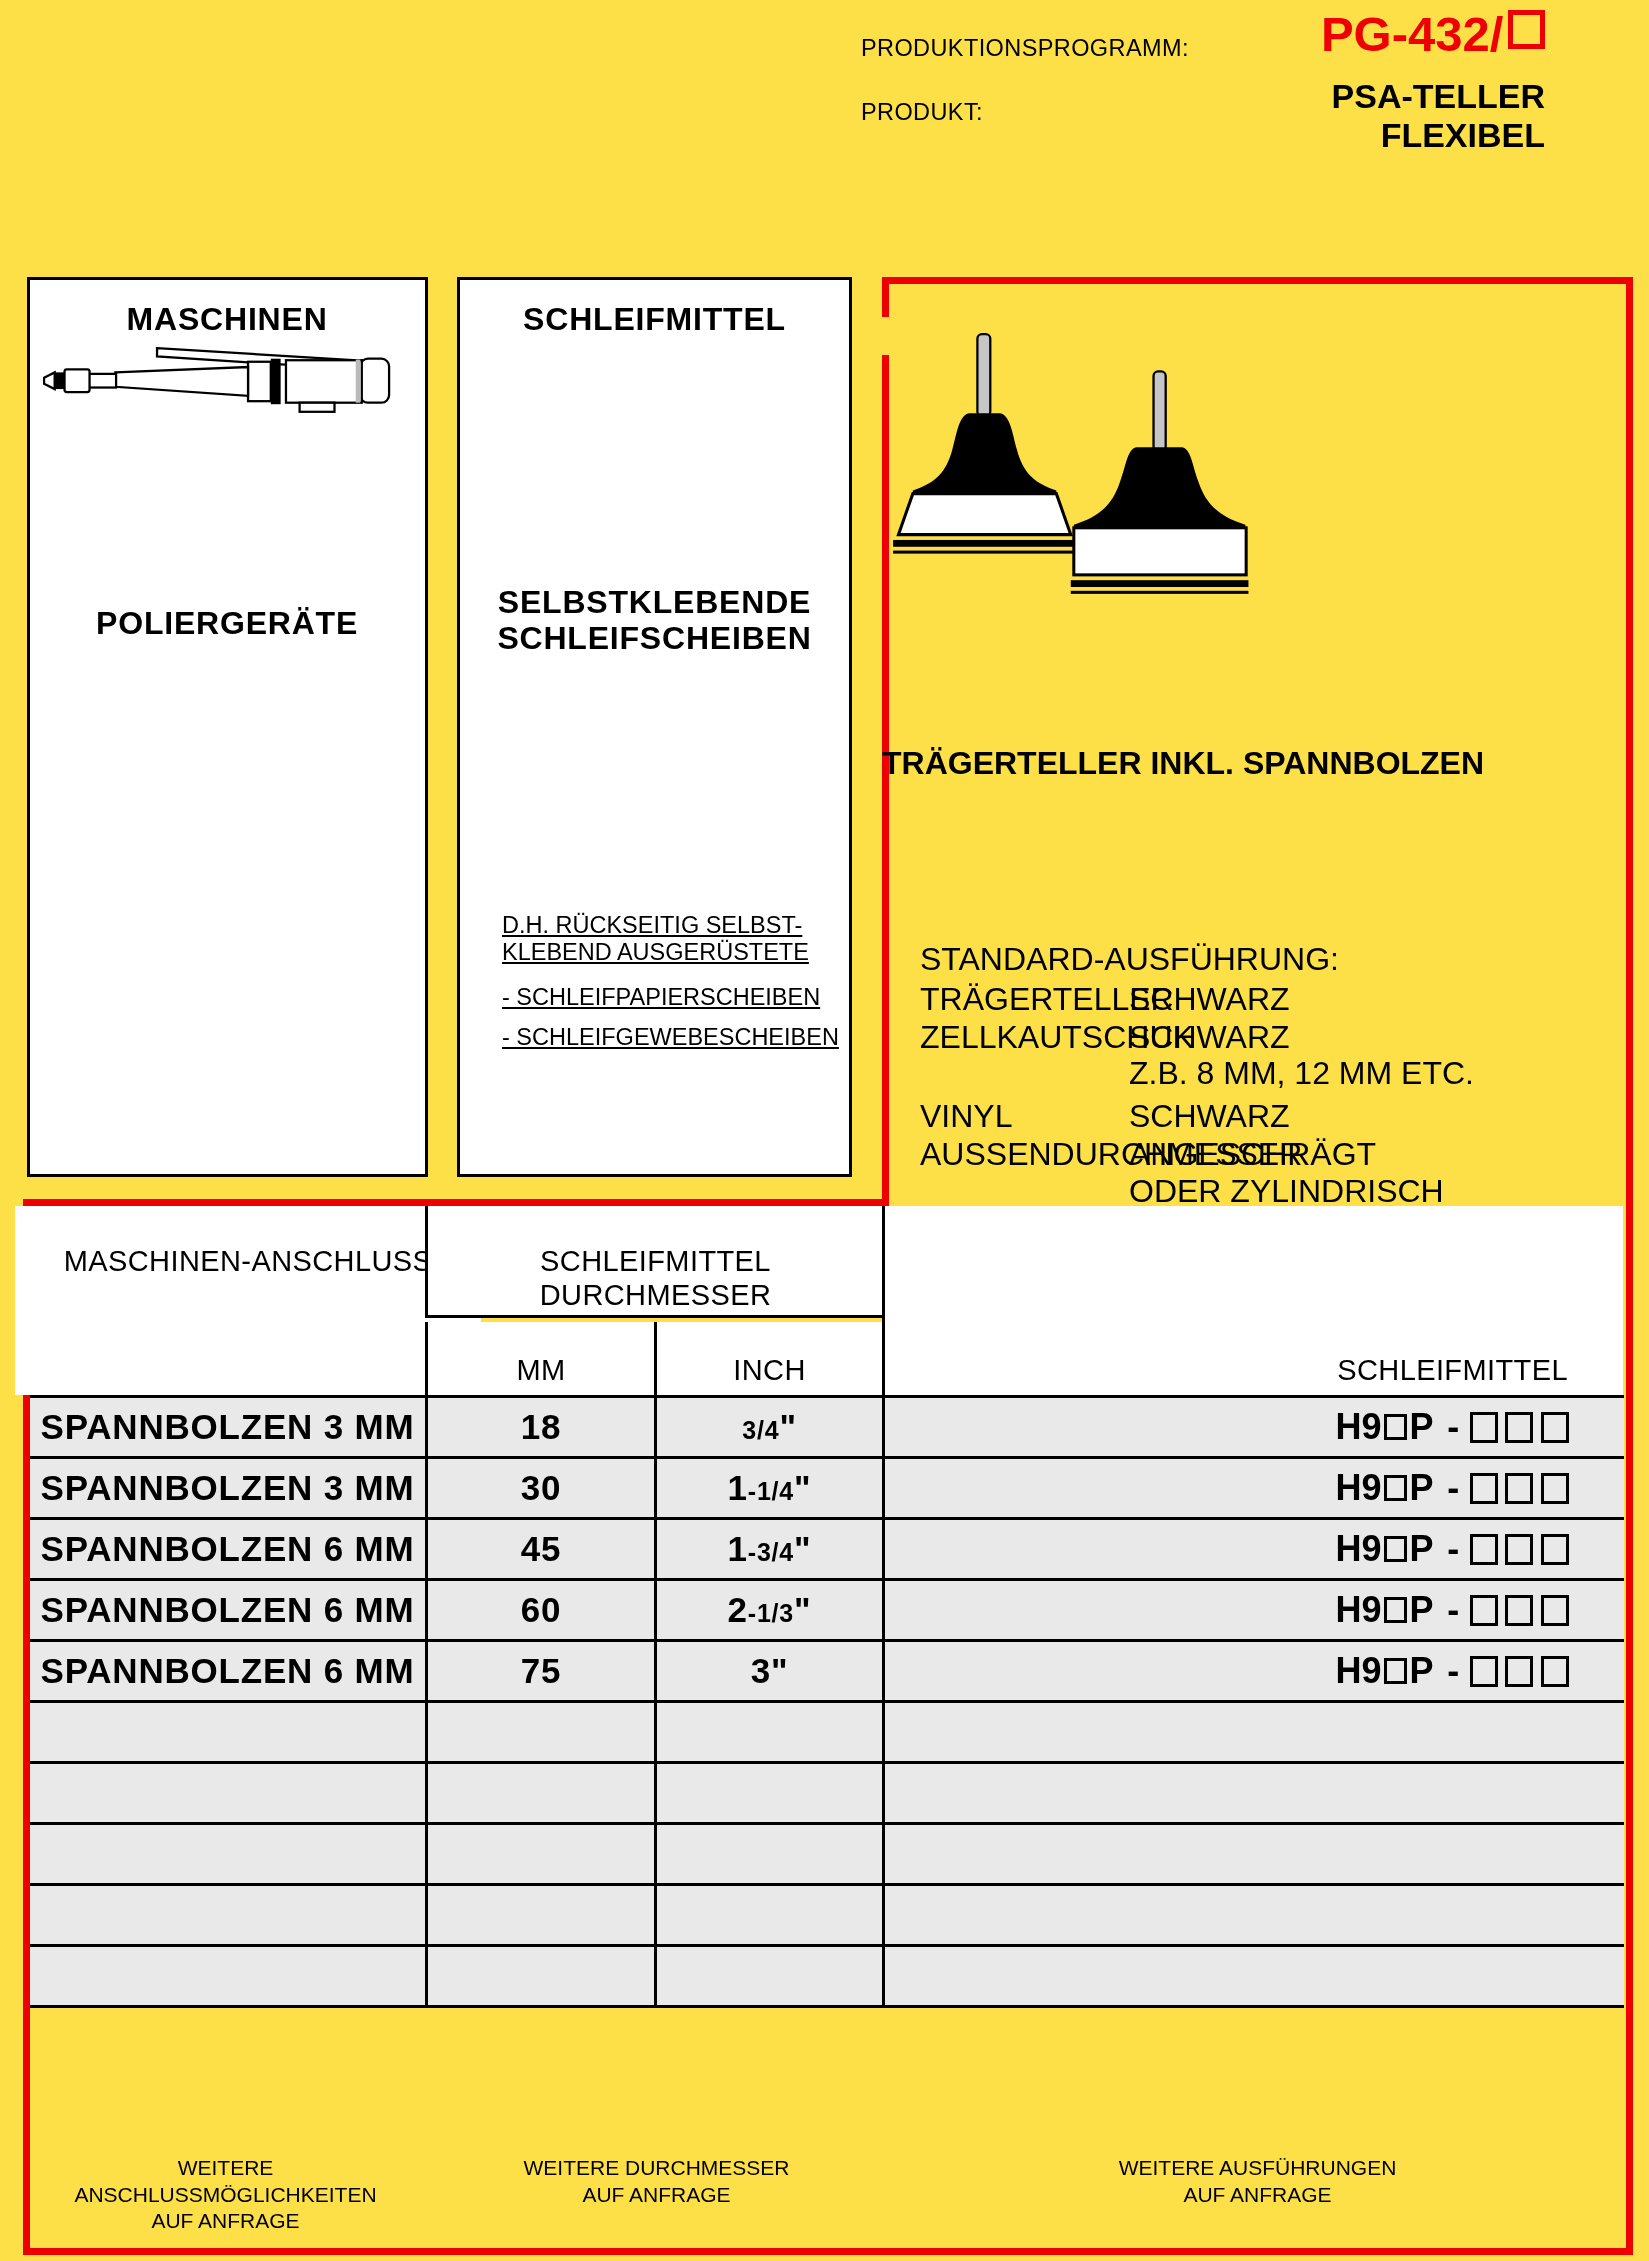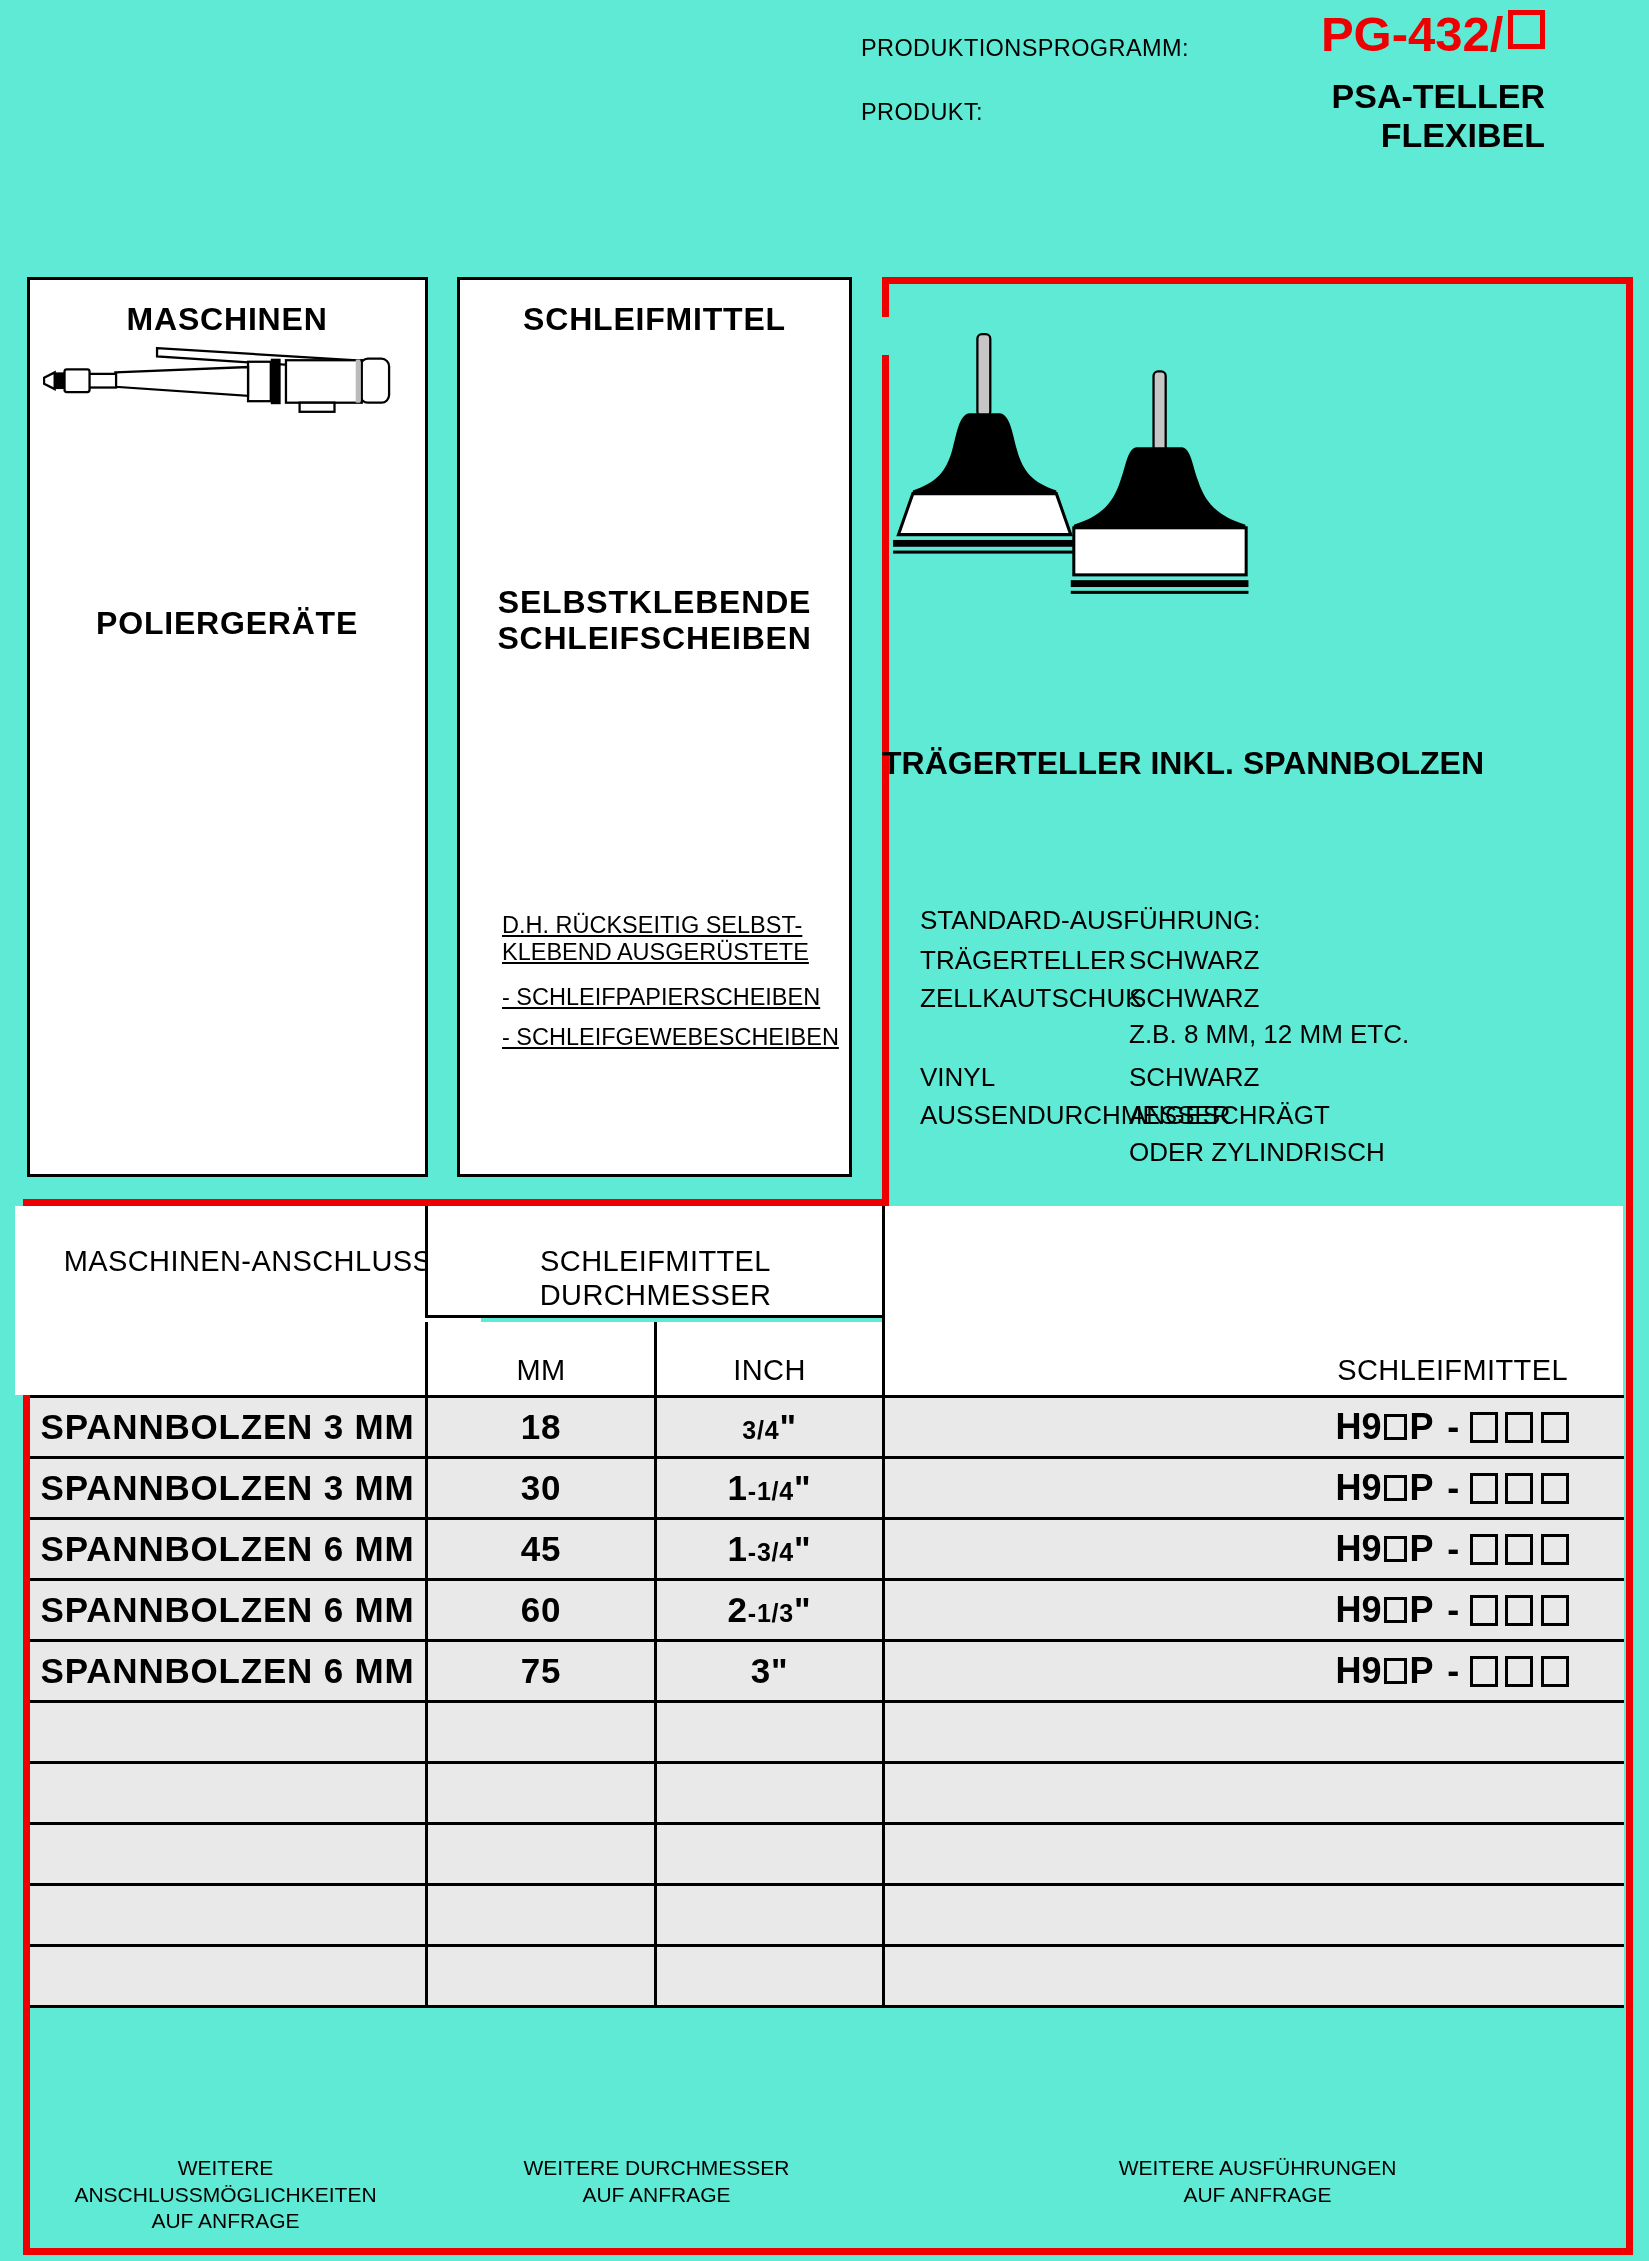--- a/index.html
+++ b/index.html
@@ -1,33 +1,33 @@
 <!DOCTYPE html>
 <html style="font-size:12px"><head>
 <meta charset="utf-8">
 <style>
   html,body{margin:0;padding:0;background:#fff;}
-  #page{position:relative;width:1650px;height:2261px;background:#5eead4;overflow:hidden;
+  #page{position:relative;width:1650px;height:2261px;background:#fde047;overflow:hidden;
         font-family:"Liberation Sans","DejaVu Sans",sans-serif;color:#000;}
   .abs{position:absolute;}
   .ctr{text-align:center;}
   
   .hlabel{font-size:23.5px;letter-spacing:0.4px;}
   .pgline{font-size:49px;font-weight:bold;color:#ef0000;white-space:nowrap;}
   .pg-sq{display:inline-block;width:27px;height:29px;border:5.3px solid #ef0000;margin-left:4.6px;vertical-align:2.3px;}
   .prodname{font-size:34px;font-weight:bold;text-align:right;line-height:39px;}
   
   .panel{position:absolute;border:3px solid #000;background:#fff;box-sizing:border-box;}
   .ptitle{font-size:32px;font-weight:bold;letter-spacing:0.8px;}
   .note{font-size:23.5px;line-height:27px;white-space:nowrap;text-decoration:underline;}
   
   .red{position:absolute;background:#ef0000;}
   
   .rp-title{font-size:32px;font-weight:bold;line-height:39px;text-align:center;white-space:nowrap;}
-  .spec{font-size:26px;white-space:nowrap;}
+  .spec{font-size:32px;white-space:nowrap;margin-top:36px;}
   .spec .val{position:absolute;left:209px;top:0;}
   
   .thcell{position:absolute;box-sizing:border-box;background:#fff;}
   .thtext{font-size:29px;letter-spacing:0.4px;}
   .blineL{border-left:3.8px solid #000;}
   .blineB{border-bottom:3.8px solid #000;}
   #rows{position:absolute;left:30px;top:1395px;width:1594px;border-bottom:3.8px solid #000;}
   .trow{display:flex;height:58px;border-top:3.8px solid #000;background:#e9e9e9;}
   .c{display:flex;align-items:center;justify-content:center;box-sizing:border-box;text-align:right;}
   .c1{width:395px;}

